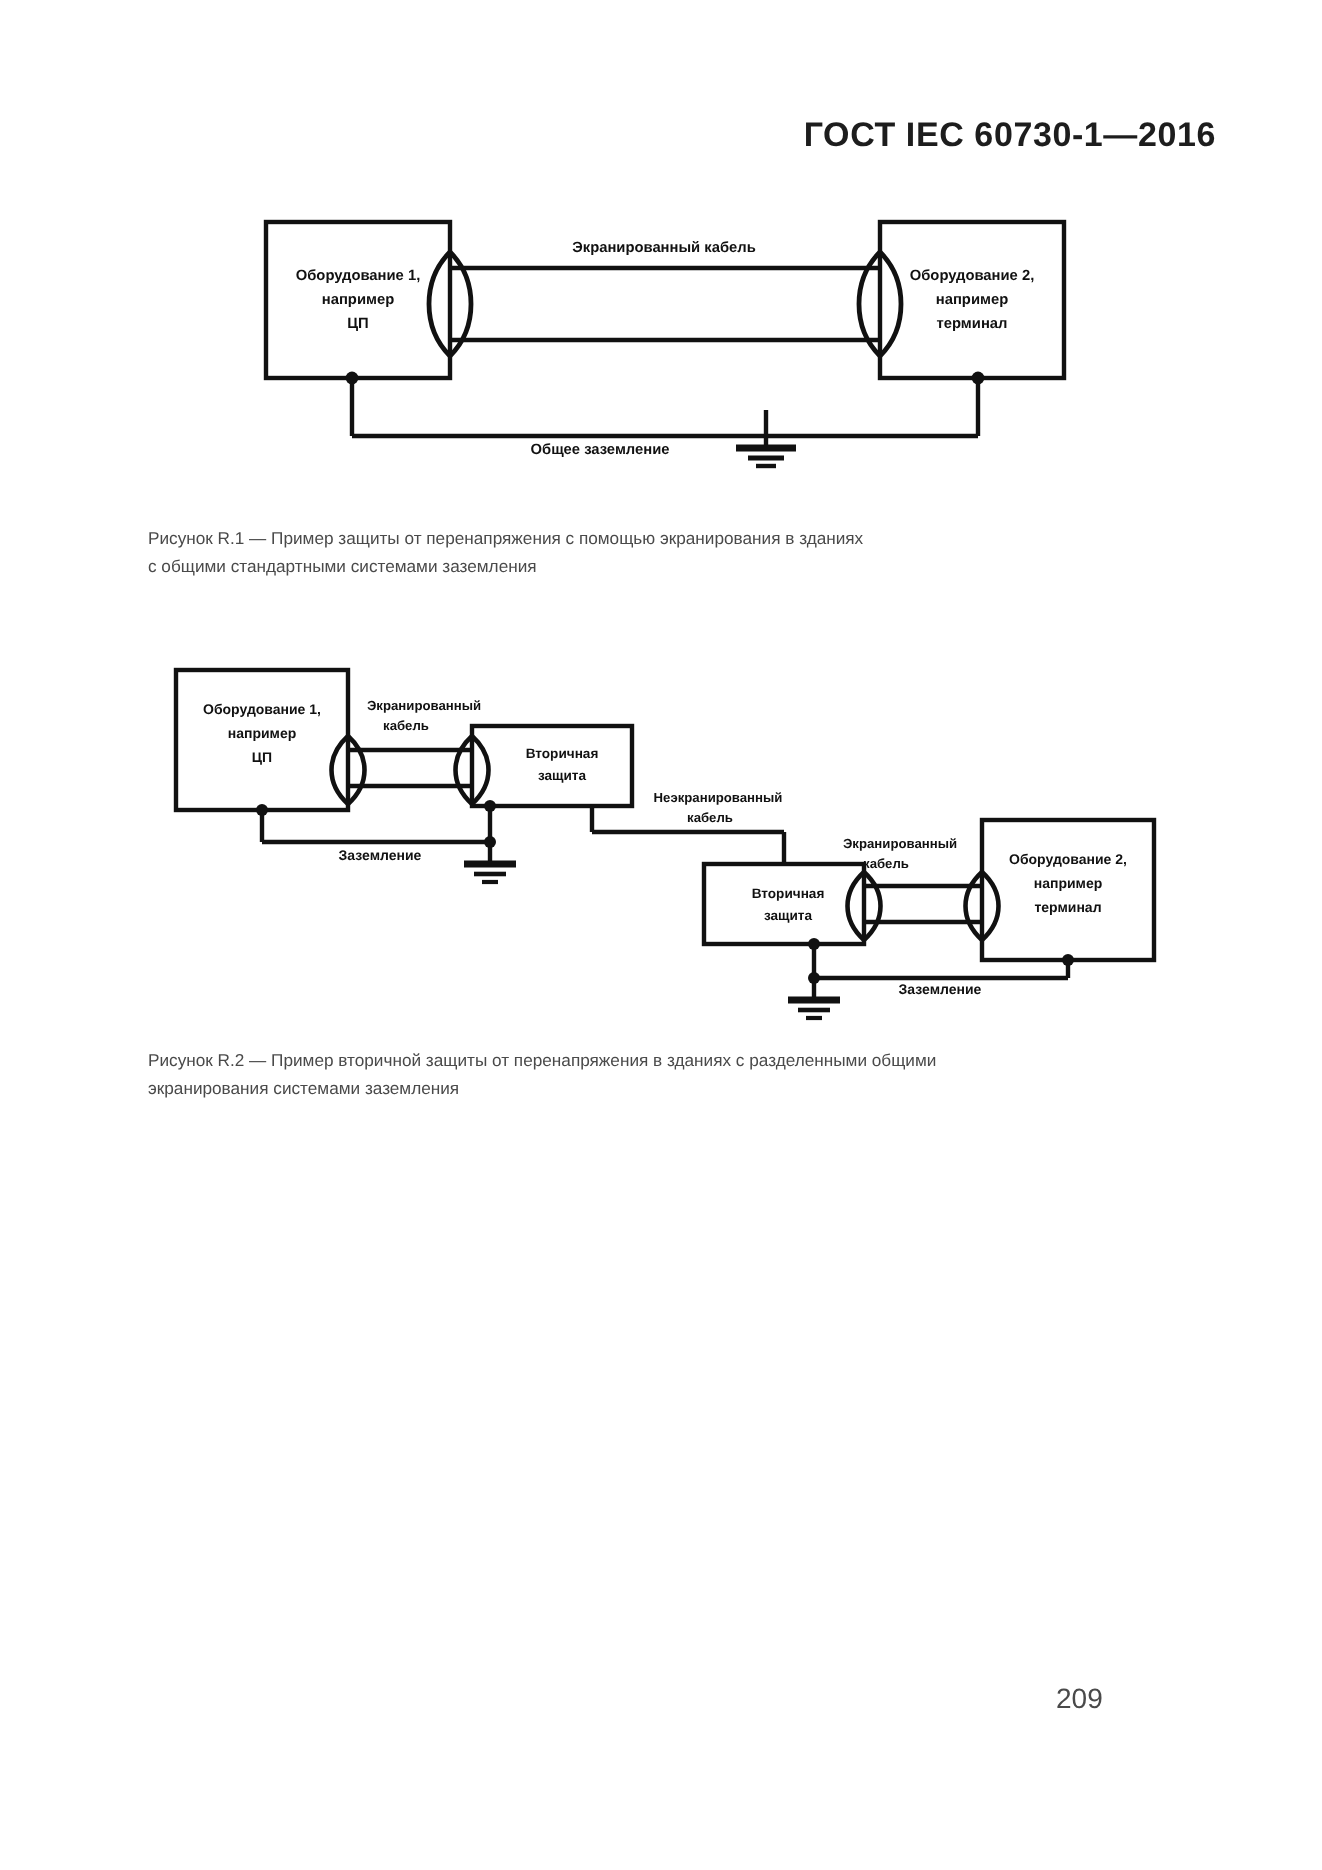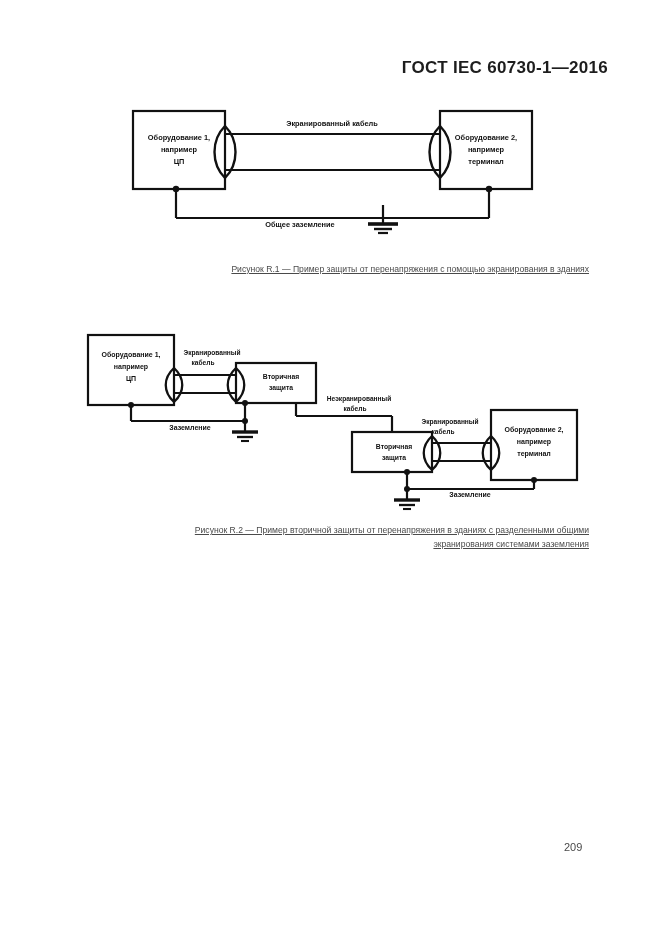--- a/index.html
+++ b/index.html
@@ -23,36 +23,35 @@
     top: 58px;
     right: 53px;
     font-size: 17px;
     font-weight: bold;
     letter-spacing: 0.3px;
     color: #1d1d1d;
     white-space: nowrap;
   }
   .caption {
     position: absolute;
-    left: 48px;
+    left: 74px;
     width: 541px;
-    text-align: right;
+    text-align: left;
     font-size: 8.6px;
     line-height: 13.5px;
     color: #4a4a4a;
-    text-decoration: underline;
   }
   .caption .l2 { display: block; }
   #cap1 { top: 263px; }
   #cap2 { top: 524px; }
   .pagenum {
     position: absolute;
-    left: 564px;
+    left: 528px;
     top: 841px;
-    font-size: 11px;
+    font-size: 14px;
     color: #4a4a4a;
   }
   svg.fig { position: absolute; left: 0; top: 0; }
   .dlabel {
     font-family: "Liberation Sans", sans-serif;
     font-weight: bold;
     fill: #111111;
   }
 </style>
 </head>
@@ -99,20 +98,21 @@
     <text class="dlabel" x="486" y="140" font-size="7.4" text-anchor="middle">Оборудование 2,</text>
     <text class="dlabel" x="486" y="152" font-size="7.4" text-anchor="middle">например</text>
     <text class="dlabel" x="486" y="164" font-size="7.4" text-anchor="middle">терминал</text>
 
     <text class="dlabel" x="332" y="126" font-size="7.4" text-anchor="middle">Экранированный кабель</text>
     <text class="dlabel" x="300" y="227" font-size="7.4" text-anchor="middle">Общее заземление</text>
   </svg>
 
   <div class="caption" id="cap1">
     <span>Рисунок R.1 — Пример защиты от перенапряжения с помощью экранирования в зданиях</span>
+    <span class="l2">с общими стандартными системами заземления</span>
   </div>
 
   <svg class="fig" width="661" height="520" viewBox="0 0 661 520" style="top:0;">
     <g stroke="#111111" fill="none" stroke-width="2.2">
 
       <rect x="88" y="335" width="86" height="70"></rect>
 
       <rect x="236" y="363" width="80" height="40"></rect>
 
       <rect x="352" y="432" width="80" height="40"></rect>

